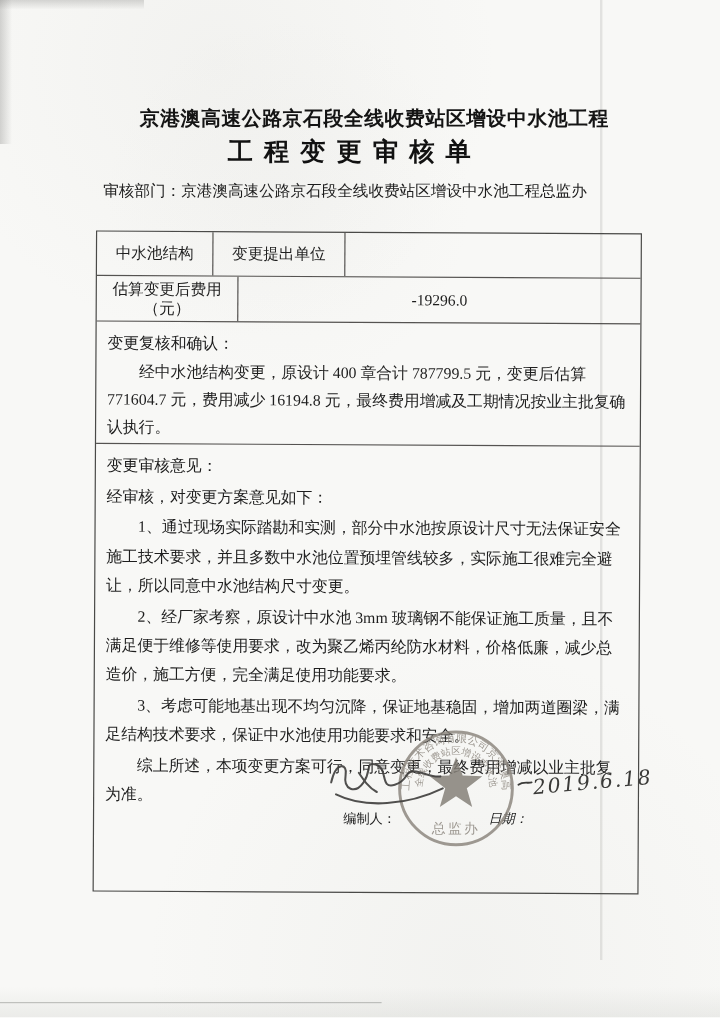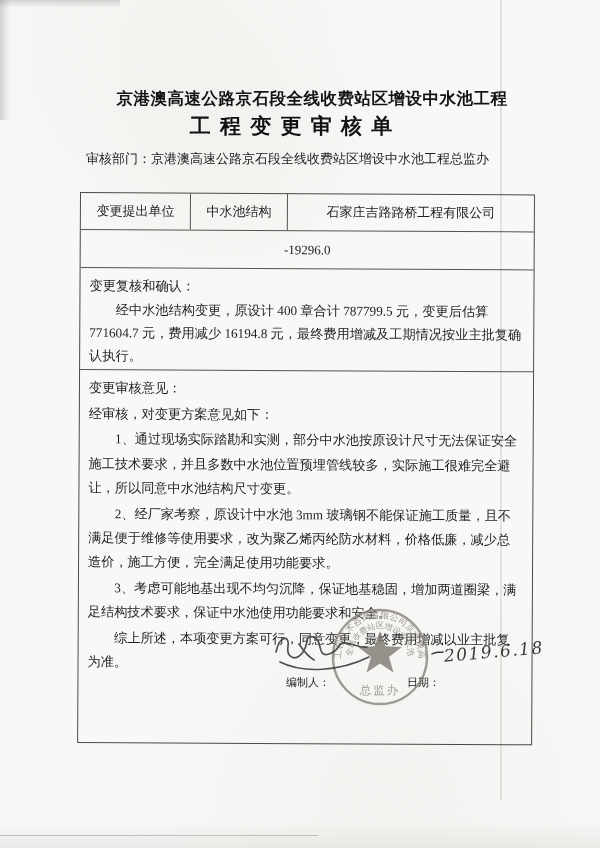--- a/index.html
+++ b/index.html
@@ -57,21 +57,21 @@
   .sec-review{height:102px;border-bottom:1px solid #555351;}
   .sec-heading{font-size:13.2px;color:#1a1a1a;}
   .indent-par{text-indent:2em;margin:1px 0 0 0;}
   .sec-audit{height:auto;}
   .sec-audit p{margin:0 0 1.5px 0;line-height:24.2px;}
   .sec-audit .item{text-indent:2em;}
 
   
   .label-abs{position:absolute;font-size:11px;color:#1c1c1c;margin-top:27px;}
   .preparer-label{left:286px;top:648px;}
-  .date-label{left:407px;top:648px;}
+  .date-label{left:407px;top:648px;font-style:italic;}
   .signature-svg{position:absolute;left:266px;top:622px;z-index:5;}
   .date-svg{position:absolute;left:428px;top:632px;z-index:5;}
 
   
   .seal-svg{position:absolute;left:305px;top:582px;z-index:4;opacity:0.82;}
 </style>
 </head>
 <body>
 
 <div id="page">
@@ -81,25 +81,25 @@
   <div class="crease-line"></div>
   <div class="bottom-band"></div>
   <div class="bottom-line"></div>
 
   <div class="doc-title">京港澳高速公路京石段全线收费站区增设中水池工程</div>
   <div class="form-title">工 程 变 更 审 核 单</div>
   <div class="meta-line meta-dept"><span>审核部门：</span><span>京港澳高速公路京石段全线收费站区增设中水池工程总监办</span></div>
 
   <div class="main-table">
     <div class="grid-row r1">
+      <div class="cell c2">中水池结构</div>
       <div class="cell c3">变更提出单位</div>
-      <div class="cell c2">中水池结构</div>
-      <div class="cell c4">石家庄吉路路桥工程有限公司</div>
     </div>
     <div class="grid-row r2">
+      <div class="cell c1">估算变更后费用（元）</div>
       <div class="cell c4">-19296.0</div>
     </div>
 
     <div class="section sec-review">
       <div class="sec-heading">变更复核和确认：</div>
       <p class="indent-par">经中水池结构变更，原设计 400 章合计 787799.5 元，变更后估算 771604.7 元，费用减少 16194.8 元，最终费用增减及工期情况按业主批复确认执行。</p>
     </div>
 
     <div class="section sec-audit">
       <p class="sec-heading">变更审核意见：</p>

